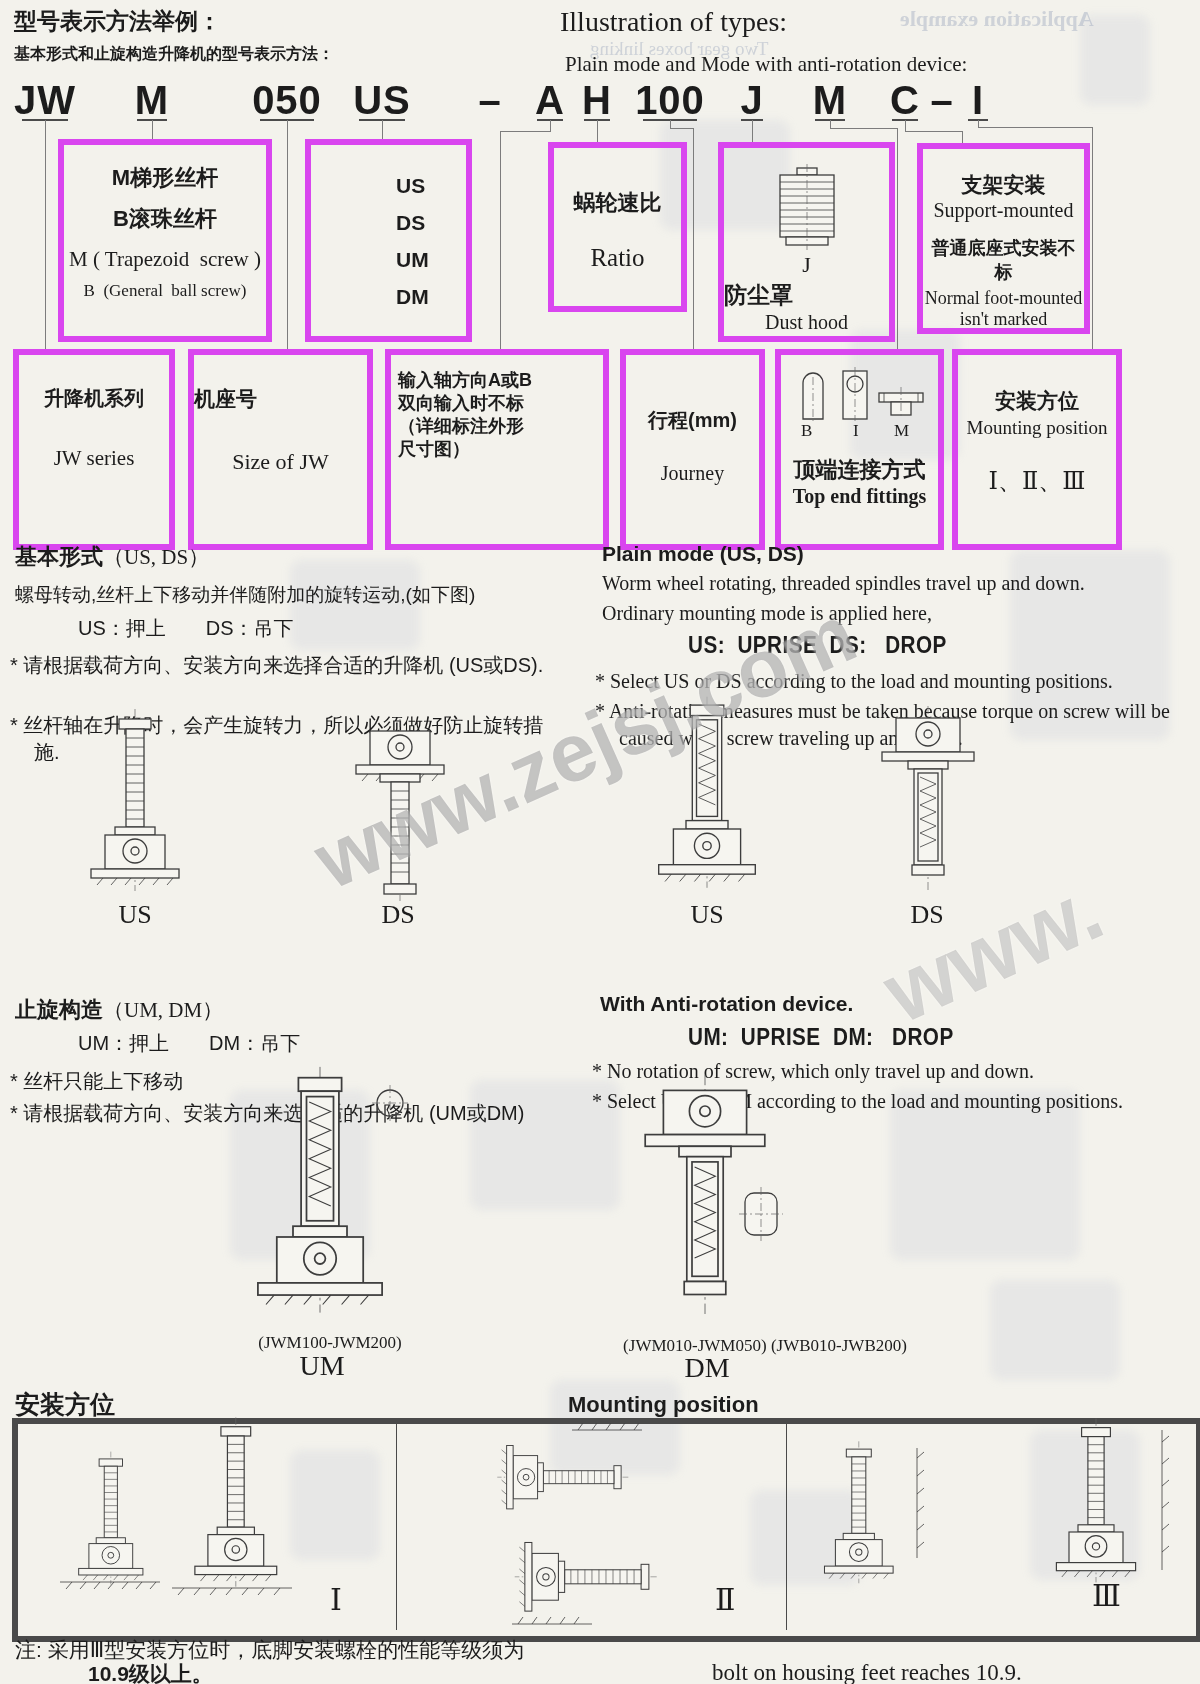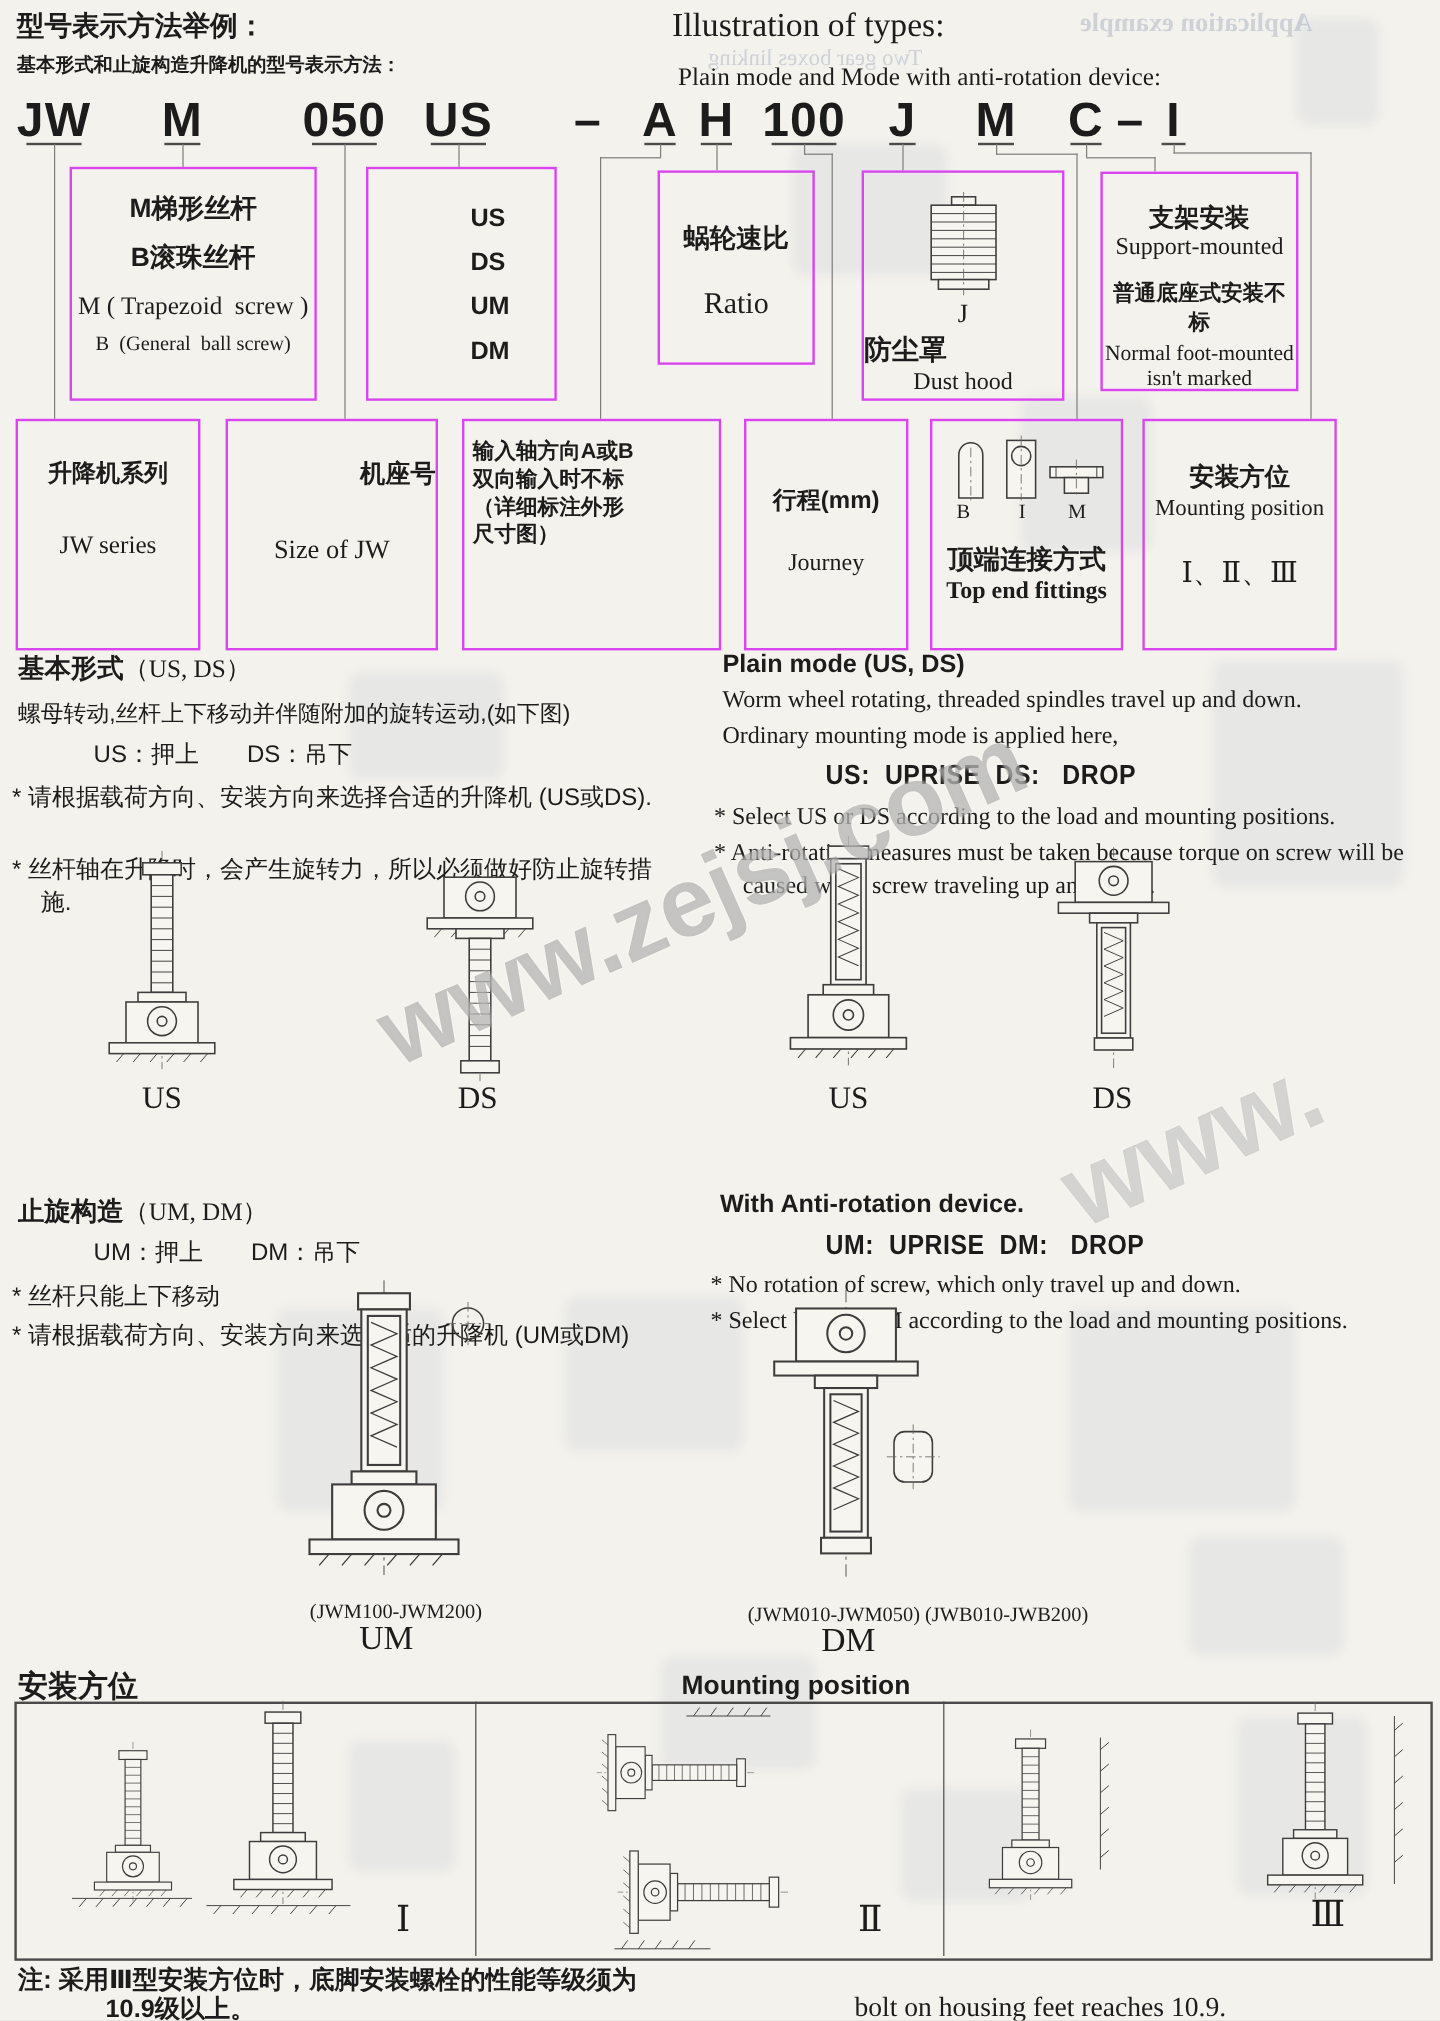--- a/index.html
+++ b/index.html
@@ -1,20 +1,20 @@
 <!DOCTYPE html>
 <html><head>
 <meta charset="utf-8">
 <style>
   html,body{margin:0;padding:0;background:#d8d6d0;}
   .page{position:relative;width:1200px;height:1684px;margin:0 auto;background:#f3f2ec;
         overflow:hidden;font-family:"Liberation Sans","DejaVu Sans",sans-serif;color:#1c1c1c;}
   .abs{position:absolute;}
   .ctr{transform:translateX(-50%);}
-  .box{position:absolute;border:2px solid #d946ef;}
+  .box{position:absolute;border:6px solid #d946ef;}
   .zh{font-family:"Liberation Sans","DejaVu Sans",sans-serif;font-weight:600;}
   .en{font-family:"Liberation Serif","DejaVu Serif",serif;font-weight:400;}
   .code{font-size:40px;font-weight:700;letter-spacing:1px;white-space:pre;}
   .ln{position:absolute;background:#7c7c7c;}
   .tick{position:absolute;height:2px;background:#4b4b4b;transform:translateX(-50%);}
   .hl{font-family:"Liberation Sans","DejaVu Sans",sans-serif;font-weight:700;white-space:pre;
       letter-spacing:.5px;transform:scaleX(.9);transform-origin:left;}
   .bullet{padding-left:24px;text-indent:-24px;line-height:1.35;}
   .blob{position:absolute;background:rgba(160,172,198,.14);filter:blur(4px);border-radius:12px;}
   .ghost{position:absolute;color:rgba(128,142,174,.32);transform:scaleX(-1);filter:blur(.6px);
@@ -144,21 +144,21 @@
     <div class="en" style="text-align:center;font-size:18px;margin-top:4px">Normal foot-mounted</div>
     <div class="en" style="text-align:center;font-size:18px">isn't marked</div>
   </div>
 
   
   <div class="box" style="left:13px;top:349px;width:150px;height:189px">
     <div class="zh" style="text-align:center;font-size:20px;margin-top:30px">升降机系列</div>
     <div class="en" style="text-align:center;font-size:21px;margin-top:34px">JW series</div>
   </div>
   <div class="box" style="left:188px;top:349px;width:173px;height:189px">
-    <div class="zh" style="text-align:right;font-size:21px;margin-top:30px">机座号</div>
+    <div class="zh" style="text-align:left;font-size:21px;margin-top:30px">机座号</div>
     <div class="en" style="text-align:center;font-size:22px;margin-top:36px">Size of JW</div>
   </div>
   <div class="box" style="left:385px;top:349px;width:212px;height:189px">
     <div class="zh" style="margin:14px 0 0 7px;font-size:18px;line-height:23px">
       <div>输入轴方向A或B</div>
       <div>双向输入时不标</div>
       <div>（详细标注外形</div>
       <div>尺寸图）</div>
     </div>
   </div>
@@ -338,21 +338,21 @@
     <use href="#jackU" transform="translate(800,28) scale(.78)"></use>
     <path class="st thin" d="M905 30v110M905 40l7-6M905 58l7-6M905 76l7-6M905 94l7-6M905 112l7-6M905 130l7-6"></path>
     <use href="#jackU" transform="translate(1030,6) scale(.9)"></use>
     <path class="st thin" d="M1150 12v140M1150 24l7-6M1150 46l7-6M1150 68l7-6M1150 90l7-6M1150 112l7-6M1150 134l7-6"></path>
   </svg>
   <div class="abs en" style="left:330px;top:1582px;font-size:30px">Ⅰ</div>
   <div class="abs en" style="left:715px;top:1582px;font-size:30px">Ⅱ</div>
   <div class="abs en" style="left:1092px;top:1578px;font-size:30px">Ⅲ</div>
 
   
-  <div class="abs zh" style="left:15px;top:1636px;font-size:21px;font-weight:700">注: 采用Ⅲ型安装方位时，底脚安装螺栓的性能等级须为</div>
+  <div class="abs zh" style="left:15px;top:1636px;font-size:21px;font-weight:400">注: 采用Ⅲ型安装方位时，底脚安装螺栓的性能等级须为</div>
   <div class="abs zh" style="left:88px;top:1660px;font-size:21px;font-weight:700">10.9级以上。</div>
   <div class="abs en" style="left:712px;top:1660px;font-size:23px">bolt on housing feet reaches 10.9.</div>
 
   
   <div class="wm" style="left:295px;top:700px;font-size:82px;transform:rotate(-24deg)">www.zejsj.com</div>
   <div class="wm" style="left:880px;top:900px;font-size:88px;transform:rotate(-24deg);color:rgba(122,122,122,.30)">www.</div>
 
 </div>
 
 </body></html>

